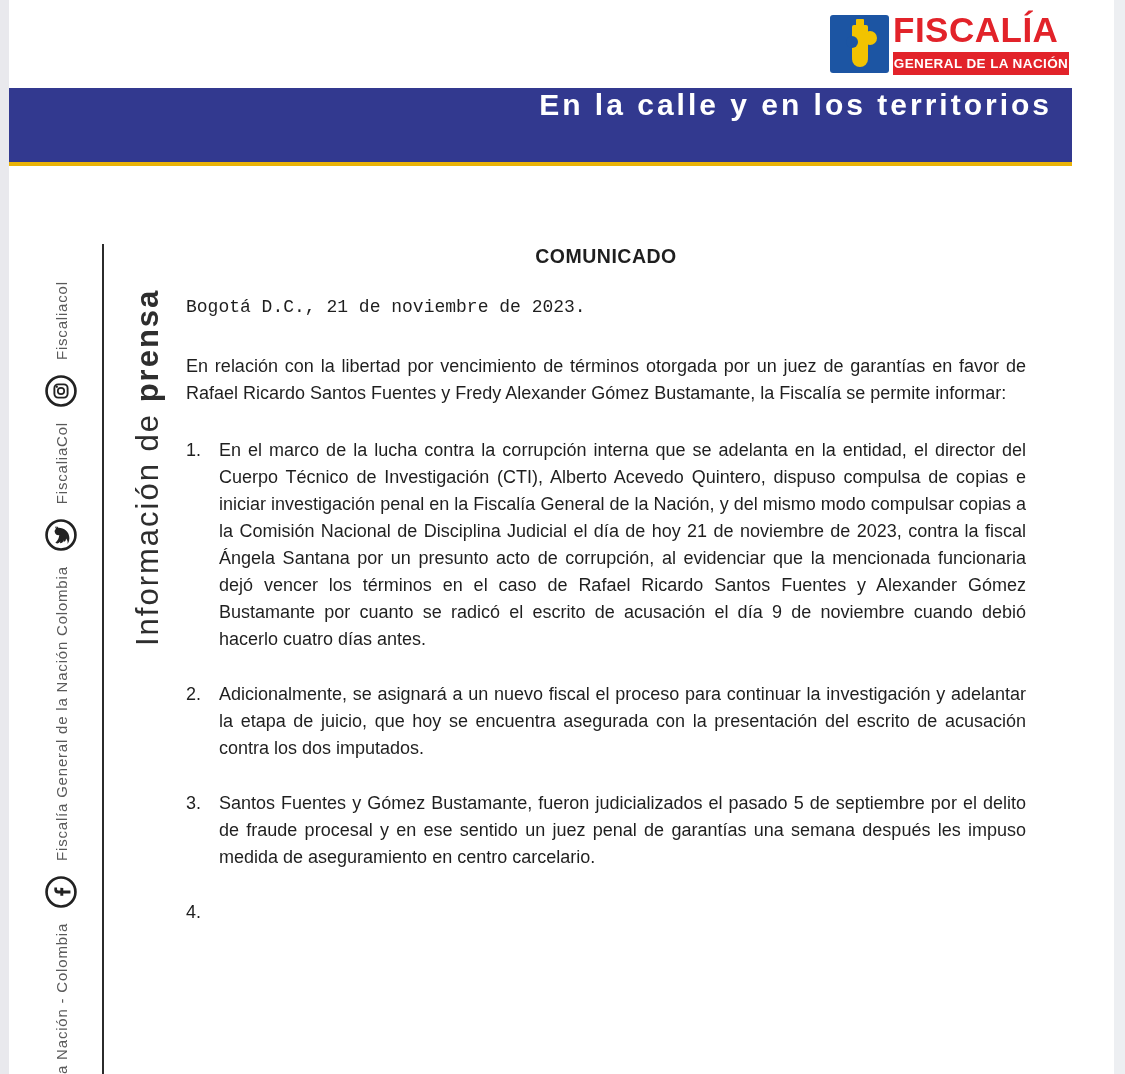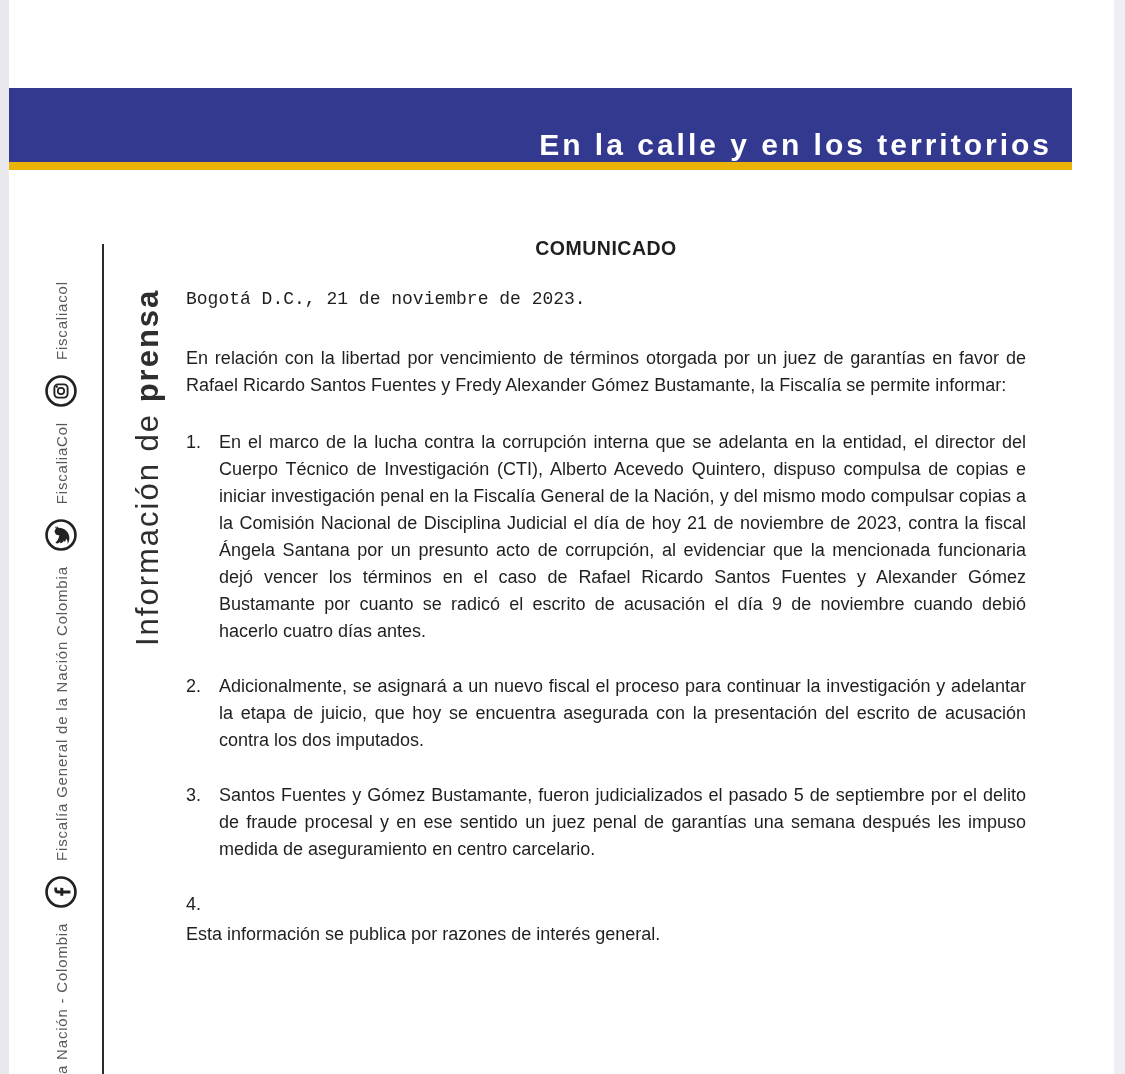--- a/index.html
+++ b/index.html
@@ -26,22 +26,22 @@
   .brand-sub{
     position:absolute;left:65px;top:42px;width:176px;height:23px;
     background:#e2232a;color:#fff;
     font-size:13.5px;font-weight:bold;letter-spacing:.4px;
     display:flex;align-items:center;justify-content:center;white-space:nowrap;
   }
 
   
   .banner{
     position:absolute;left:9px;top:88px;width:1063px;height:74px;
-    background:#32398f;border-bottom:8px solid #eab308;
-    display:flex;align-items:flex-end;justify-content:flex-end;
+    background:#32398f;border-bottom:4px solid #eab308;
+    display:flex;align-items:flex-start;justify-content:flex-end;
   }
   .banner-text{
     color:#fff;font-size:30px;font-weight:bold;letter-spacing:3px;
     padding-right:20px;white-space:nowrap;
   }
 
   
   .rot-strip{
     position:absolute;top:0;
     width:1074px;
@@ -64,40 +64,56 @@
   }
   .press-text b{font-weight:bold;}
 
   
   .content{
     position:absolute;left:186px;top:232px;width:840px;
     font-size:18px;line-height:27px;
   }
   .doc-title{
     text-align:center;font-size:19.5px;font-weight:bold;letter-spacing:.5px;
-    margin:4px;line-height:24px;
+    margin:12px;line-height:24px;
   }
   .doc-date{margin:26px 0 0;font-family:Liberation Mono, monospace;}
   .doc-intro{margin:32px 0 0;text-align:justify;}
   .doc-list{margin:30px 0 0;padding:0;list-style:none;}
   .doc-list li{
     position:relative;padding-left:33px;text-align:justify;margin-top:28px;
   }
   .doc-list li:first-child{margin-top:0;}
   .doc-list .num{position:absolute;left:0;top:0;}
   .doc-footer{margin:58px 0 0;}
 </style>
 </head>
 <body>
 
 <div class="page">
 
   <div class="edge-left"></div>
   <div class="edge-right"></div>
 
+  <div class="logo-block">
+    <span class="logo-square">
+      <svg viewBox="0 0 59 58" width="59" height="58">
+        <rect width="59" height="58" rx="3" fill="#1c55a3"></rect>
+        <g fill="#f2c300">
+          <rect x="22" y="10" width="16" height="34" rx="2"></rect>
+          <rect x="26" y="4" width="8" height="10" rx="1"></rect>
+          <circle cx="40" cy="23" r="7"></circle>
+          <circle cx="30" cy="44" r="8"></circle>
+        </g>
+        <circle cx="22" cy="27" r="6" fill="#1c55a3"></circle>
+      </svg>
+    </span>
+    <span class="brand-name">FISCALÍA</span>
+    <span class="brand-sub">GENERAL DE LA NACIÓN</span>
+  </div>
 
   <div class="banner">
     <span class="banner-text">En la calle y en los territorios</span>
   </div>
 
   <div class="rot-strip social-strip">
     <span class="social-label">a Nación - Colombia</span>
     <span class="icon-circle">
       <svg viewBox="0 0 36 36">
         <circle cx="18" cy="18" r="15.3" fill="none" stroke="#222" stroke-width="2.8"></circle>
@@ -145,16 +161,15 @@
         <span>Adicionalmente, se asignará a un nuevo fiscal el proceso para continuar la investigación y adelantar la etapa de juicio, que hoy se encuentra asegurada con la presentación del escrito de acusación contra los dos imputados.</span>
       </li>
       <li>
         <span class="num">3.</span>
         <span>Santos Fuentes y Gómez Bustamante, fueron judicializados el pasado 5 de septiembre por el delito de fraude procesal y en ese sentido un juez penal de garantías una semana después les impuso medida de aseguramiento en centro carcelario.</span>
       </li>
       <li>
         <span class="num">4.</span>
       </li>
     </ol>
-    <p class="doc-footer">Esta información se publica por razones de interés general.</p>
   </div>
 
 </div>
 
 </body></html>

